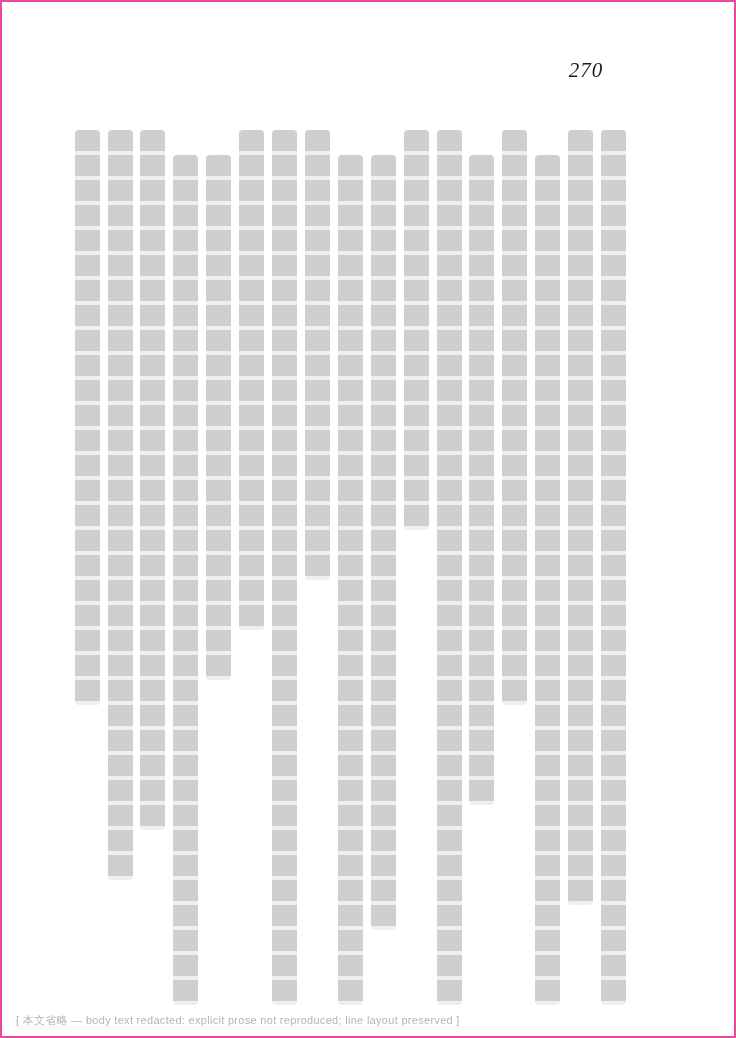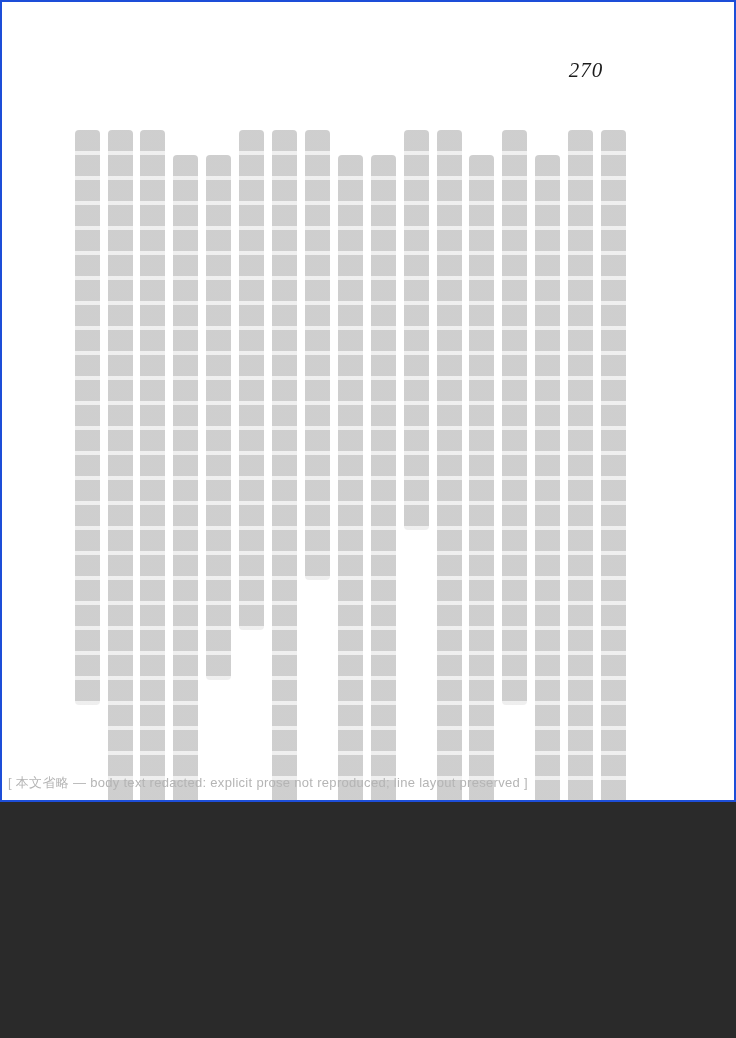--- a/index.html
+++ b/index.html
@@ -4,24 +4,24 @@
 <style>
   html, body {
     margin: 0;
     padding: 0;
     background: #2a2a2a;
     font-family: "Liberation Serif", serif;
   }
   .page {
     position: relative;
     width: 736px;
-    height: 802px;
+    height: 1038px;
     box-sizing: border-box;
     background: #ffffff;
-    border: 2px solid #1d4ed8;
+    border: 2px solid #ec4899;
     overflow: hidden;
   }
   .page-number {
     position: absolute;
     top: 56px;
     left: 562px;
     width: 44px;
     text-align: center;
     font-family: "Liberation Serif", serif;
     font-style: italic;
@@ -39,24 +39,24 @@
       to bottom,
       #c6c6c6 0px,
       #c6c6c6 21px,
       #ececec 21px,
       #ececec 25px
     );
     opacity: 0.85;
   }
   .redaction-note {
     position: absolute;
-    left: 6px;
+    left: 14px;
     bottom: 8px;
     font-family: "Liberation Sans", sans-serif;
-    font-size: 13px;
+    font-size: 11px;
     color: #b5b5b5;
     letter-spacing: 0.3px;
   }
 </style>
 </head>
 <body>
 
 <div class="page">
   <div class="page-number">270</div>
 

